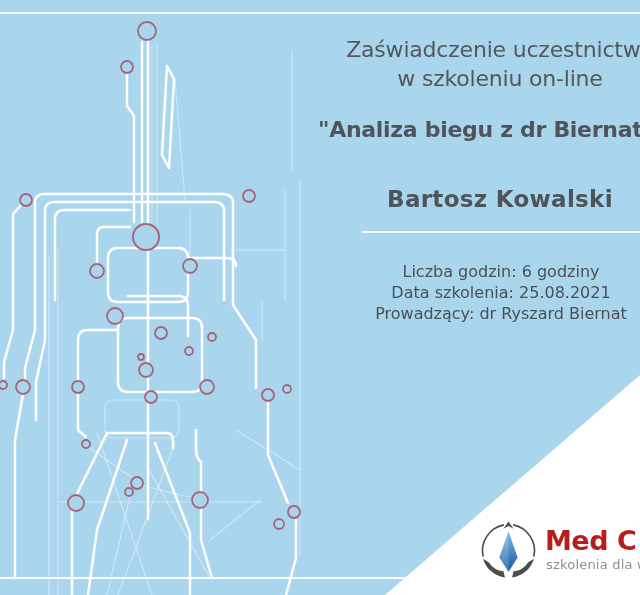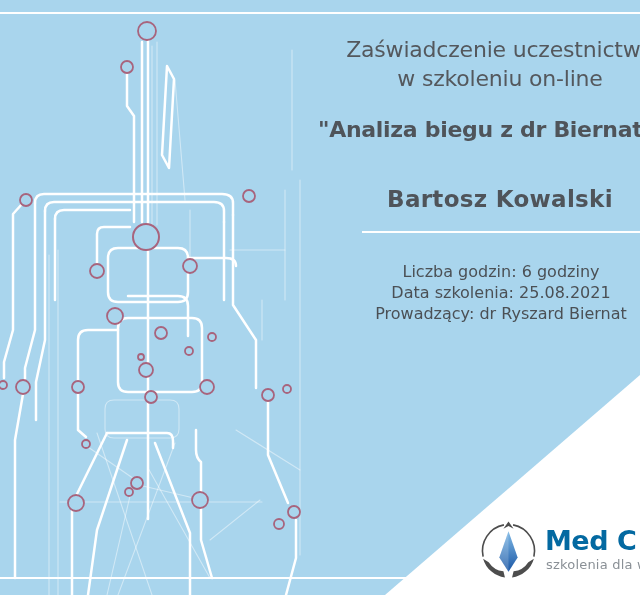--- a/index.html
+++ b/index.html
@@ -25,21 +25,21 @@
   .divider{
     position:absolute;left:362px;top:231px;width:278px;height:2px;
     background:#ffffff;
   }
   .details{
     left:200px;top:261px;width:602px;text-align:center;
     font-size:16px;line-height:21px;color:#4b5055;
   }
   .logo-icon{position:absolute;left:477px;top:519px;width:63px;height:63px;}
   .brand{
-    left:545px;top:525px;font-size:27px;font-weight:bold;color:#0369a1;
+    left:545px;top:525px;font-size:27px;font-weight:bold;color:#b91c1c;
     letter-spacing:-0.5px;
   }
   .tagline{left:546px;top:557px;font-size:13px;color:#8a9096;letter-spacing:0.2px;}
 </style>
 </head>
 <body>
 
 <svg class="art" viewBox="0 0 640 595" aria-hidden="true">
 
   <rect x="0" y="0" width="640" height="595" fill="#a9d5ed"></rect>

